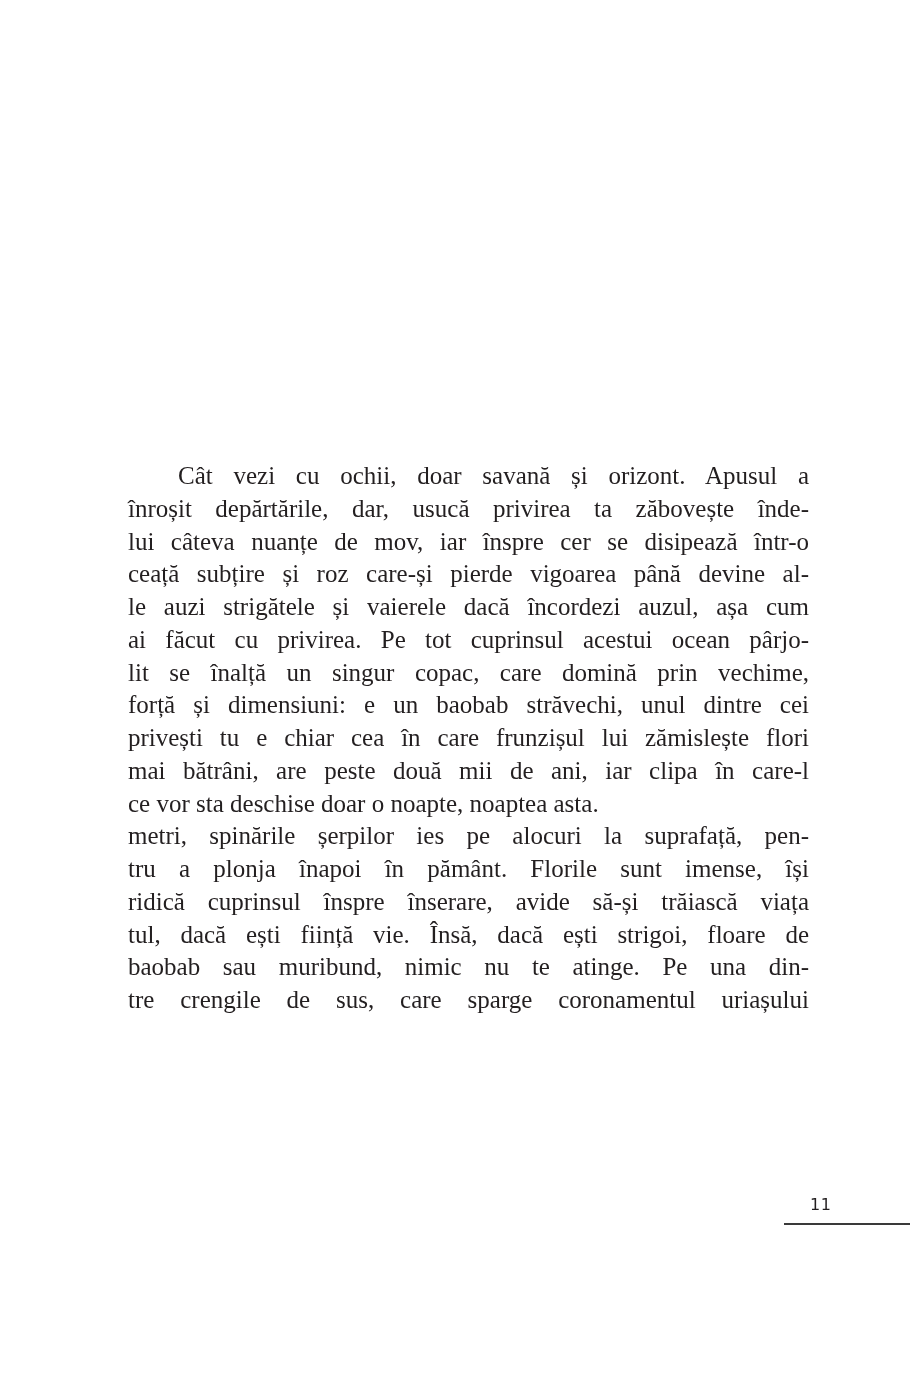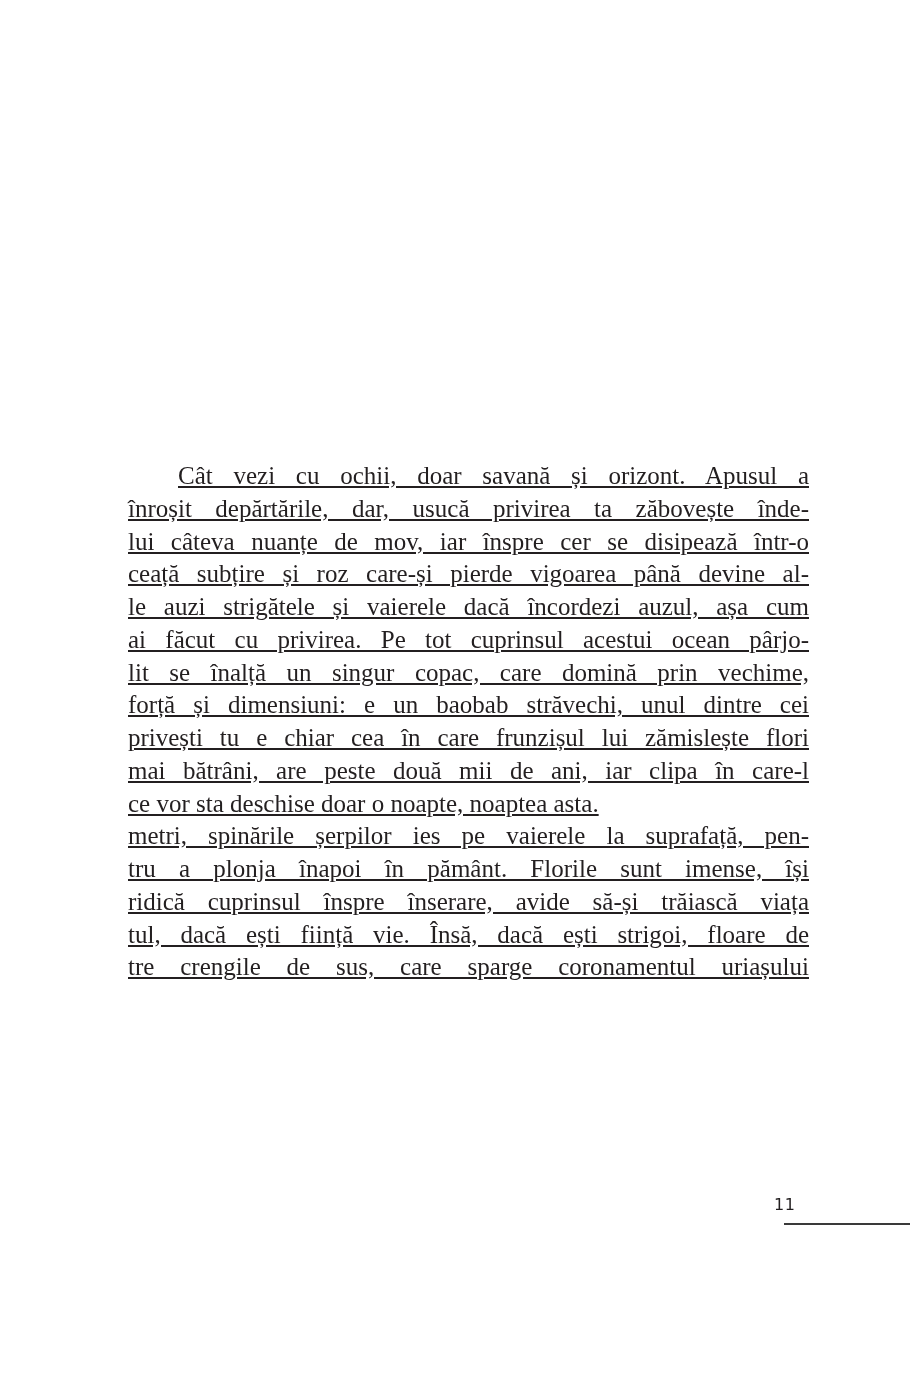--- a/index.html
+++ b/index.html
@@ -22,31 +22,30 @@
       width: 681px;
     }
     .line {
       display: block;
       height: 32.75px;
       line-height: 32.75px;
       font-size: 25px;
       white-space: nowrap;
       text-align: justify;
       text-align-last: justify;
-      text-decoration: underline;
     }
     .line.last {
       text-align-last: left;
     }
     .line.indent {
       padding-left: 50px;
     }
     .page-number {
       position: absolute;
-      left: 774px;
+      left: 810px;
       top: 1195px;
       font-family: "DejaVu Sans", "Liberation Sans", sans-serif;
       font-size: 16px;
       color: #231f20;
       letter-spacing: 0.5px;
     }
     .page-rule {
       position: absolute;
       left: 784px;
       top: 1223px;
@@ -66,22 +65,23 @@
     <span class="line">ceață subțire și roz care-și pierde vigoarea până devine al-</span>
     <span class="line">le auzi strigătele și vaierele dacă încordezi auzul, așa cum</span>
     <span class="line">ai făcut cu privirea. Pe tot cuprinsul acestui ocean pârjo-</span>
     <span class="line">lit se înalță un singur copac, care domină prin vechime,</span>
     <span class="line">forță și dimensiuni: e un baobab străvechi, unul dintre cei</span>
     <span class="line">privești tu e chiar cea în care frunzișul lui zămislește flori</span>
     <span class="line">mai bătrâni, are peste două mii de ani, iar clipa în care-l</span>
     <span class="line last">ce vor sta deschise doar o noapte, noaptea asta.</span>
   </div>
   <div>
-    <span class="line">metri, spinările șerpilor ies pe vaierele la suprafață, pen-</span>
+    <span class="line">metri, spinările șerpilor ies pe alocuri la suprafață, pen-</span>
     <span class="line">tru a plonja înapoi în pământ. Florile sunt imense, își</span>
     <span class="line">ridică cuprinsul înspre înserare, avide să-și trăiască viața</span>
     <span class="line">tul, dacă ești ființă vie. Însă, dacă ești strigoi, floare de</span>
+    <span class="line">baobab sau muribund, nimic nu te atinge. Pe una din-</span>
     <span class="line">tre crengile de sus, care sparge coronamentul uriașului</span>
   </div>
 </div>
 
 <div class="page-number">11</div>
 <div class="page-rule"></div>
 
 </body></html>

